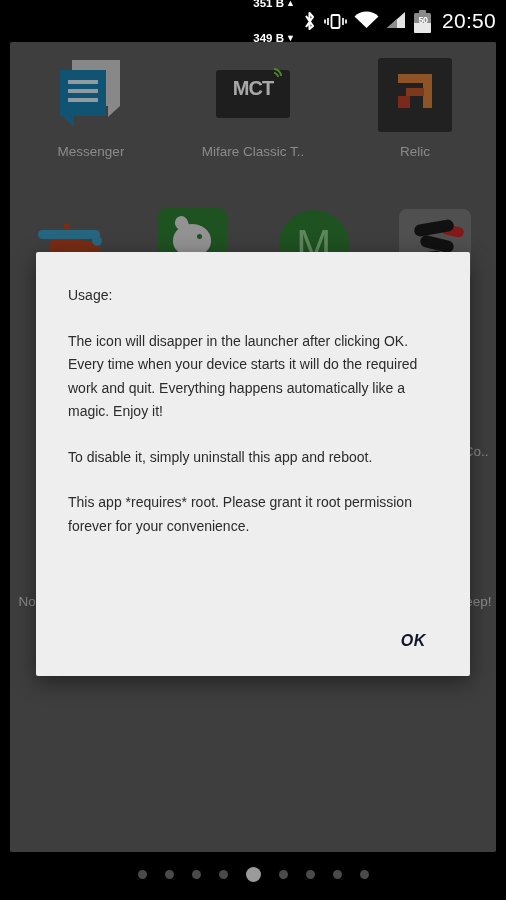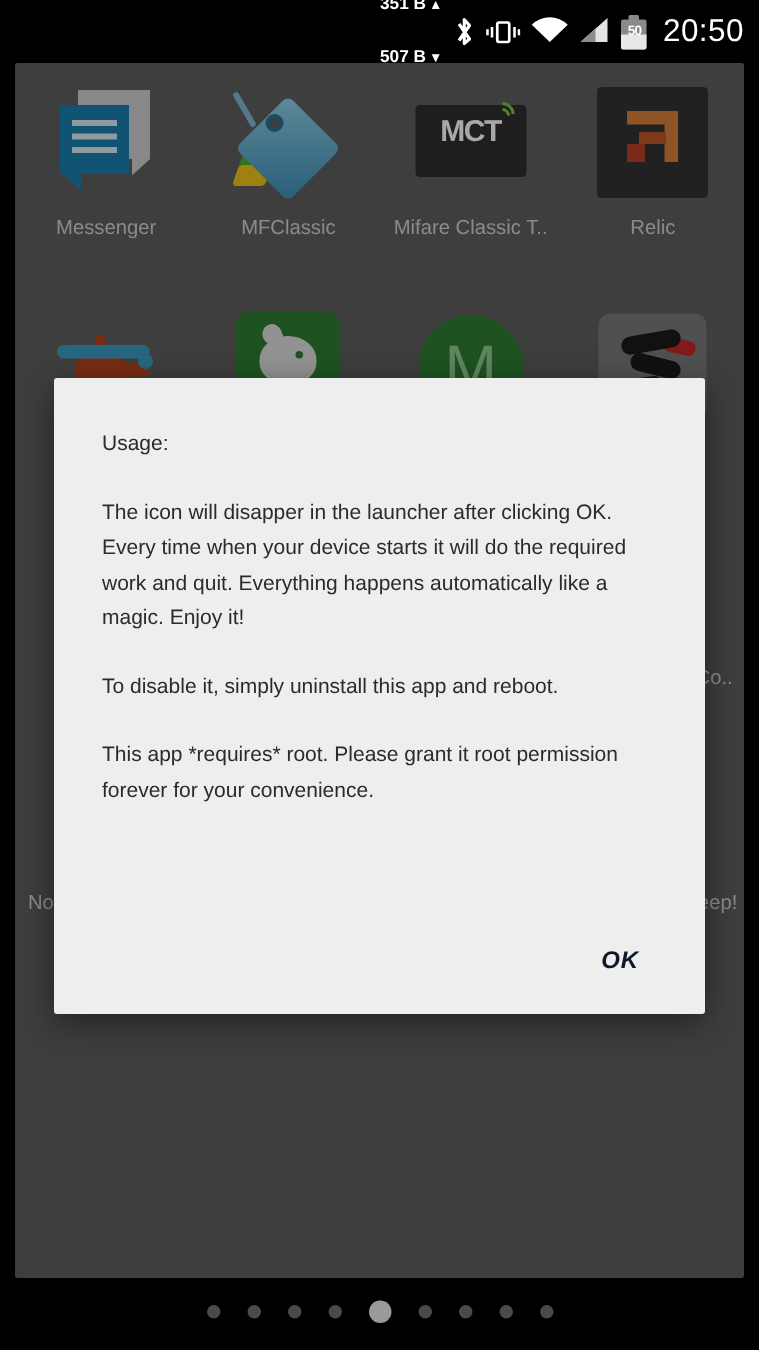--- a/index.html
+++ b/index.html
@@ -210,21 +210,21 @@
 <div id="screen">
 
   <div id="status-bar">
 
     <div class="net-rates">
       <div class="net-rate-row">
         <span>351 B</span>
         <span class="arrow">▲</span>
       </div>
       <div class="net-rate-row">
-        <span>507 B</span>
+        <span>349 B</span>
         <span class="arrow">▼</span>
       </div>
     </div>
 
     <span class="sb-icon">
       <svg width="15" height="23" viewBox="0 0 15 23">
         <path d="M4 6 L11 16 L7.5 19 L7.5 3 L11 7 L4 17" stroke="#fff" stroke-width="2.1" fill="none" stroke-linejoin="round"></path>
       </svg>
     </span>
 
@@ -264,30 +264,20 @@
       <div class="app-row">
         <div class="app-cell">
           <span class="app-icon ic-messenger">
             <span class="back"></span>
               <span class="front"></span>
             <span class="ln" style="top:26px"></span>
             <span class="ln" style="top:35px"></span>
             <span class="ln" style="top:44px"></span>
           </span>
           <span class="app-label">Messenger</span>
-        </div>
-        <div class="app-cell">
-          <span class="app-icon ic-mfc">
-            <span class="str"></span>
-              <span class="g1"></span>
-              <span class="g2"></span>
-            <span class="tag"></span>
-              <span class="hole"></span>
-          </span>
-          <span class="app-label">MFClassic</span>
         </div>
         <div class="app-cell">
           <span class="app-icon ic-mct">
             <span class="card"></span>
             <span class="txt">MCT</span>
             <span class="wv" style="left:54px;top:14px;width:16px;height:16px;transform:rotate(45deg);"></span>
             <span class="wv" style="left:57px;top:18px;width:10px;height:10px;transform:rotate(45deg);"></span>
           </span>
           <span class="app-label">Mifare Classic T..</span>
         </div>

